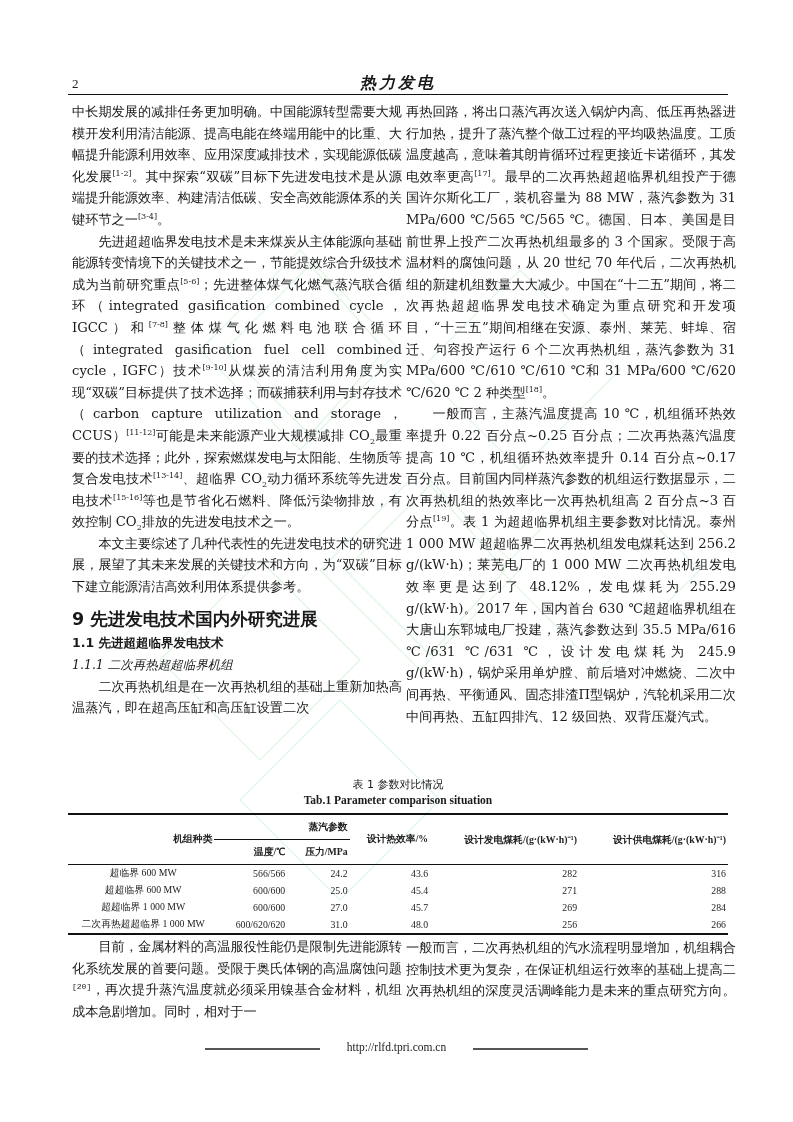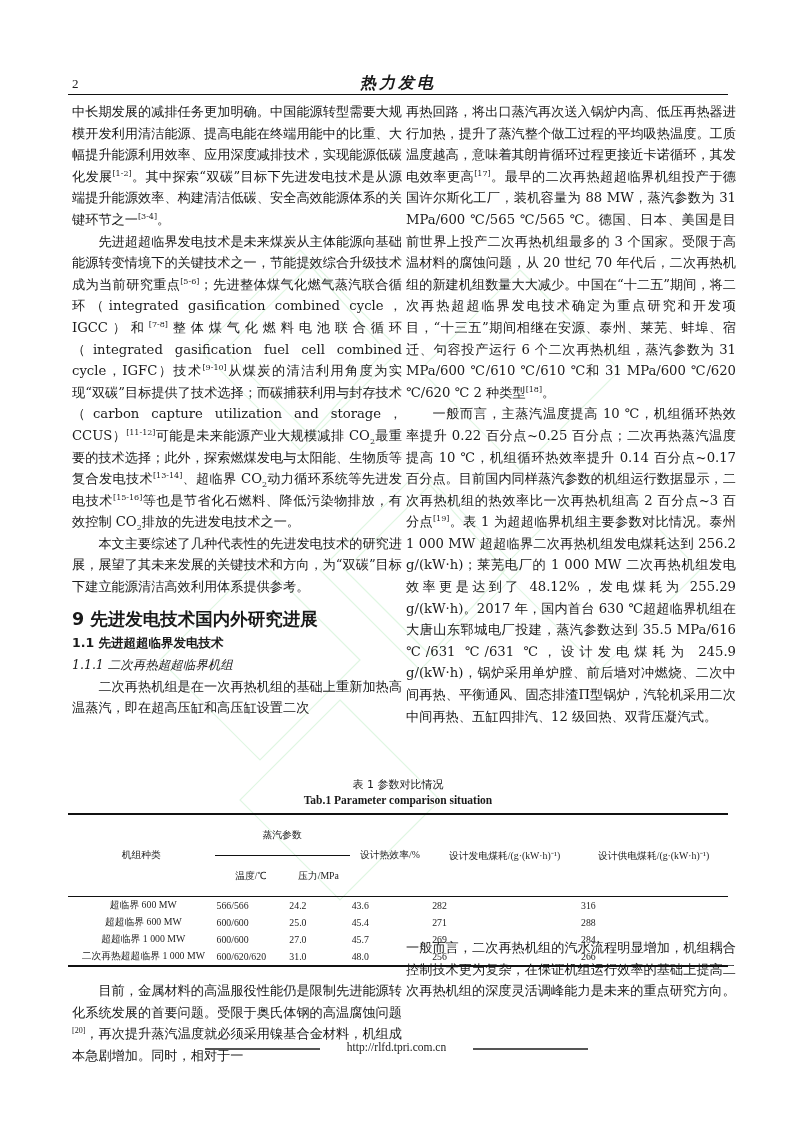--- a/index.html
+++ b/index.html
@@ -24,30 +24,30 @@
   .h1 { font-family:"DejaVu Sans",sans-serif; font-weight:bold; font-size:17.5px;
         line-height:26px; margin-top:8px !important; }
   .h2 { font-family:"DejaVu Sans",sans-serif; font-weight:bold; font-size:12.5px; line-height:22px; }
   .h3 { font-family:"DejaVu Serif",serif; font-style:italic; font-size:12.5px; line-height:22px; }
   .table-wrap { position:absolute; left:68px; top:778px; width:660px; z-index:1; }
   .tcap-cn { text-align:center; font-family:"DejaVu Sans",sans-serif; font-size:11px; line-height:14px; }
   .tcap-en { text-align:center; font-family:"Liberation Serif",serif; font-weight:bold; font-size:11.5px; line-height:16px; }
   table { border-collapse:collapse; width:100%; margin-top:5px;
           font-family:"Liberation Serif",serif; font-size:9.8px; }
   thead tr.top th { border-top:2px solid #111; }
-  th { font-weight:normal; padding:13px 2px; height:14px; color:#222; }
-  td { padding:1px 2px; height:15px; text-align:left; color:#222; }
+  th { font-weight:bold; padding:5px 2px; height:14px; color:#222;text-align:right; }
+  td { padding:1px 2px; height:15px; text-align:right; color:#222; }
   td.first { text-align:center; padding-left:6px; }
   .subhdr-line { border-bottom:1px solid #111; }
   thead tr.bottom th { border-bottom:1.2px solid #111; }
   tbody tr:last-child td { border-bottom:2px solid #111; }
   .col-right2 { position:absolute; top:937px; left:406px; width:330px; z-index:1;
                 font-family:"DejaVu Serif",serif; font-size:13.2px; line-height:21.6px; text-align:justify; }
   .col-left2 { position:absolute; top:937px; left:72px; width:330px; z-index:1;
-               font-family:Liberation Serif, serif; font-size:13.2px; line-height:21.6px; text-align:justify;margin-top:43px; }
+               font-family:Liberation Mono, monospace; font-size:13.2px; line-height:21.6px; text-align:justify; }
   .col-left2 p, .col-right2 p { margin:0; }
   .footer { position:absolute; top:1041px; left:0; width:793px; height:16px; z-index:1; }
   .footer .rule { position:absolute; top:7px; height:1.5px; background:#555; width:115px; }
   .footer .rule.l { left:205px; } .footer .rule.r { left:473px; }
   .footer .url { position:absolute; left:0; right:0; text-align:center; font-family:"Liberation Serif",serif; font-size:11.5px; }
 </style>
 </head>
 <body>
 
 <svg class="wm" width="793" height="1122" viewBox="0 0 793 1122">

